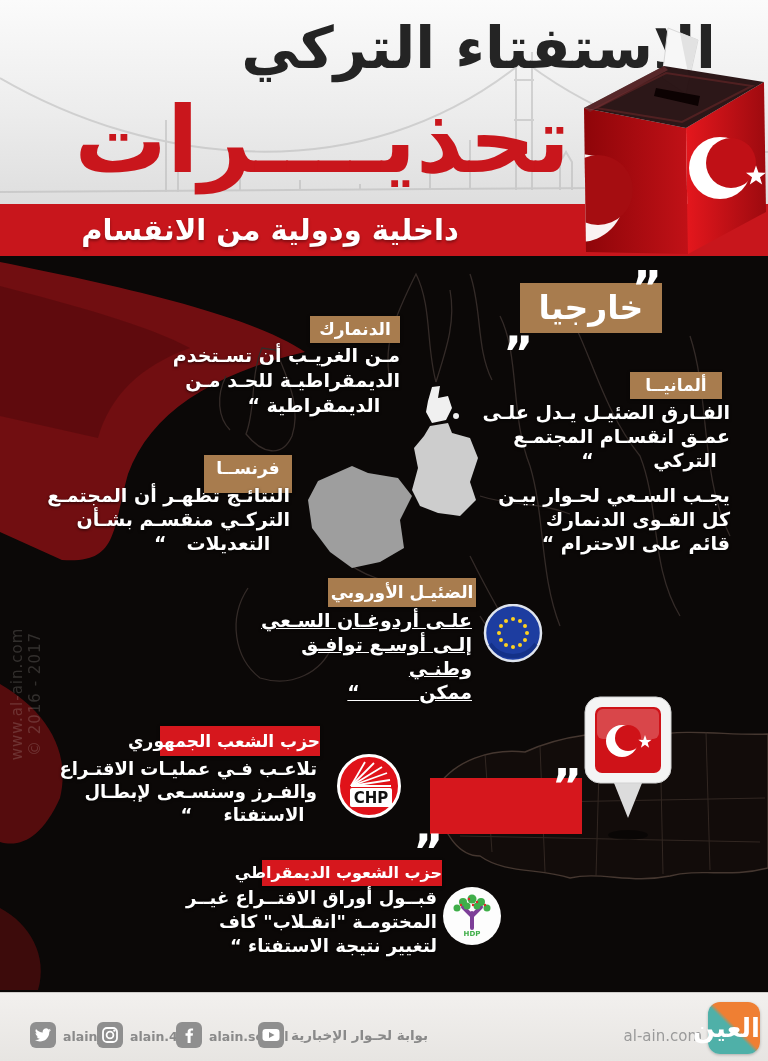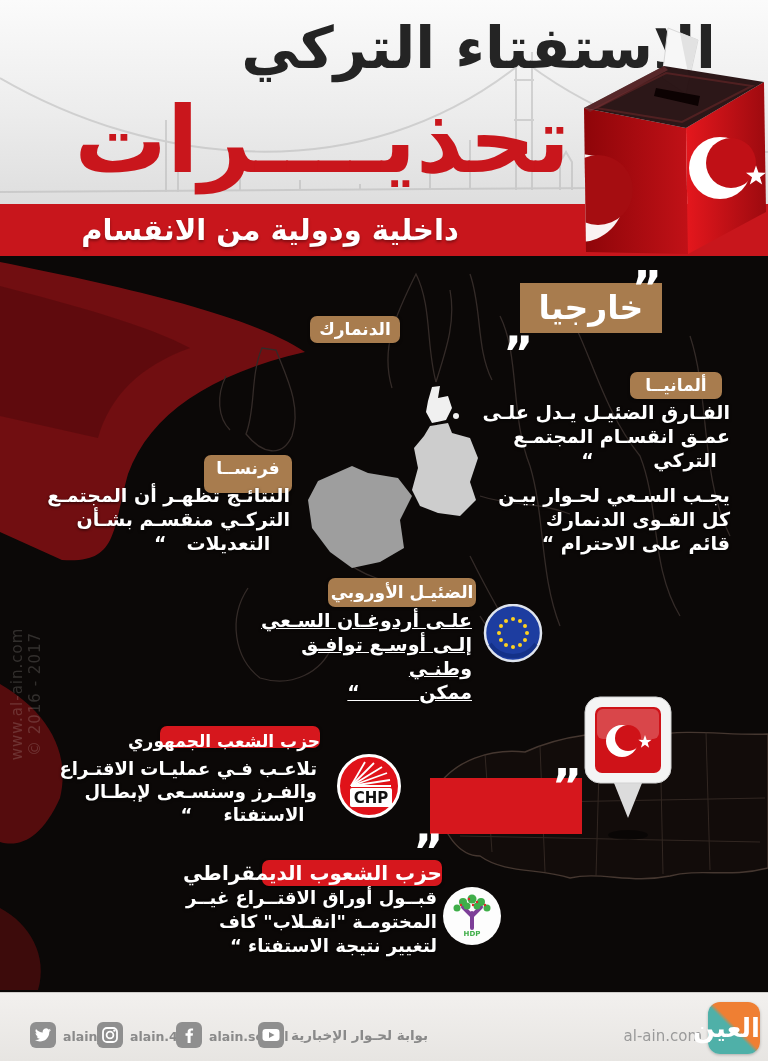--- a/index.html
+++ b/index.html
@@ -34,21 +34,21 @@
     line-height:52px; text-align:center; direction:rtl;
     color:#fff; font-size:29px; font-weight:bold;
     text-shadow:0 2px 3px rgba(0,0,0,.35);
   }
   .ballot { position:absolute; right:0; top:16px; z-index:5; }
   
   .main { position:absolute; left:0; top:256px; width:768px; height:736px; }
   .mapsvg { position:absolute; left:0; top:0; z-index:1; }
   .tanlabel, .redlabel {
     position:absolute; z-index:6; color:#fff; font-weight:bold;
-    direction:rtl; text-align:center; white-space:nowrap;border-radius:7px;
+    direction:rtl; text-align:center; white-space:nowrap;
   }
   .tanlabel { background:#a87c4e; box-shadow:0 1px 3px rgba(0,0,0,.5); }
   .redlabel { background:#d6171d; box-shadow:0 1px 3px rgba(0,0,0,.5); }
   .biglabel {
     position:absolute; z-index:6; color:#fff; font-weight:bold;
     direction:rtl; text-align:center;
   }
   .biglabel .bq-open  { position:absolute; top:-20px; right:0px;  font-size:46px; color:#fff; }
   .biglabel .bq-close { position:absolute; bottom:-20px; left:-16px; font-size:46px; color:#fff; }
   .quote {
@@ -216,20 +216,23 @@
     <div class="watermark">www.al-ain.com
 © 2016 - 2017</div>
 
     <div class="biglabel" style="left:520px;top:27px;width:142px;height:50px;background:#a87c4e;font-size:33px;line-height:50px;">
       <span class="bq-open">”</span>
       <span>خارجيا</span>
       <span class="bq-close">„</span>
     </div>
 
     <div class="tanlabel" style="left:310px;top:60px;width:90px;height:27px;font-size:17px;line-height:27px;">الدنمارك</div>
+    <div class="quote" style="right:368px;top:87px;width:250px;">مـن الغريـب أن تسـتخدم
+الديمقراطيـة للحـد مـن
+&nbsp;&nbsp;&nbsp;الديمقراطية “</div>
 
     <div class="tanlabel" style="left:630px;top:116px;width:92px;height:27px;font-size:17px;line-height:27px;">ألمانيــا</div>
     <div class="quote" style="right:38px;top:144px;width:260px;line-height:24px;">الفـارق الضئيـل يـدل علـى
 عمـق انقسـام المجتمـع
 &nbsp;&nbsp;التركي&nbsp;&nbsp;&nbsp;&nbsp;&nbsp;&nbsp;&nbsp;&nbsp;&nbsp;“</div>
     <div class="quote" style="right:38px;top:227px;width:260px;line-height:24px;">يجـب السـعي لحـوار بيـن
 كل القـوى الدنمارك
 قائم على الاحترام “</div>
 
     <div class="tanlabel" style="left:204px;top:199px;width:88px;height:38px;font-size:17px;line-height:27px;">فرنســا</div>
@@ -253,21 +256,21 @@
           <circle cx="38" cy="41" r="2"></circle>
         <circle cx="31" cy="43" r="2"></circle>
           <circle cx="24" cy="41" r="2"></circle>
           <circle cx="19" cy="36" r="2"></circle>
         <circle cx="17" cy="29" r="2"></circle>
           <circle cx="19" cy="22" r="2"></circle>
           <circle cx="24" cy="17" r="2"></circle>
       </g>
     </svg>
 
-    <div class="redlabel" style="left:160px;top:470px;width:160px;height:22px;font-size:17px;line-height:30px;">حزب الشعب الجمهوري</div>
+    <div class="redlabel" style="left:160px;top:470px;width:160px;height:30px;font-size:17px;line-height:30px;">حزب الشعب الجمهوري</div>
     <div class="quote" style="right:451px;top:501px;width:260px;font-size:18px;line-height:23px;">تلاعـب فـي عمليـات الاقتـراع
 والفـرز وسنسـعى لإبطـال
 &nbsp;&nbsp;الاستفتاء&nbsp;&nbsp;&nbsp;&nbsp;&nbsp;“</div>
     <svg class="icn" style="left:336px;top:497px;" width="66" height="66" viewBox="0 0 66 66">
       <circle cx="33" cy="33" r="30.5" fill="#e01219" stroke="#ffffff" stroke-width="3"></circle>
       <g stroke="#ffffff" stroke-width="1.8">
         <line x1="15" y1="33" x2="29" y2="9"></line>
           <line x1="15" y1="33" x2="38" y2="10"></line>
         <line x1="15" y1="33" x2="46" y2="14"></line>
           <line x1="15" y1="33" x2="51" y2="20"></line>
@@ -287,21 +290,21 @@
       <ellipse cx="46" cy="141" rx="20" ry="5" fill="#000" opacity=".45"></ellipse>
       <polygon points="30,84 62,84 46,124" fill="#dcdcdc"></polygon>
       <rect x="3" y="3" width="86" height="86" rx="15" fill="#f4f4f4" stroke="#d2d2d2"></rect>
       <rect x="13" y="13" width="66" height="66" rx="7" fill="#cf1218"></rect>
       <rect x="15" y="15" width="62" height="30" rx="6" fill="#ffffff" opacity=".22"></rect>
       <circle cx="40" cy="47" r="16" fill="#ffffff"></circle>
       <circle cx="46" cy="44" r="13" fill="#cf1218"></circle>
       <polygon fill="#ffffff" transform="translate(63,48) scale(1.0)" points="0,-7 1.65,-2.27 6.66,-2.16 2.66,0.87 4.11,5.66 0,2.8 -4.11,5.66 -2.66,0.87 -6.66,-2.16 -1.65,-2.27"></polygon>
     </svg>
 
-    <div class="redlabel" style="left:262px;top:604px;width:180px;height:26px;font-size:20px;line-height:26px;">حزب الشعوب الديمقراطي</div>
+    <div class="redlabel" style="left:262px;top:604px;width:180px;height:26px;font-size:16px;line-height:26px;">حزب الشعوب الديمقراطي</div>
     <div class="quote" style="right:331px;top:630px;width:290px;font-size:18px;line-height:24px;">قبــول أوراق الاقتــراع غيــر
 المختومـة "انقـلاب" كاف
 لتغيير نتيجة الاستفتاء “</div>
     <svg class="icn" style="left:442px;top:630px;" width="60" height="60" viewBox="0 0 60 60">
       <circle cx="30" cy="30" r="29" fill="#fdfdfd"></circle>
       <g stroke="#7d3f98" stroke-width="4" stroke-linecap="round" fill="none">
         <path d="M30,42 L30,27"></path>
           <path d="M30,30 L21,21"></path>
           <path d="M30,30 L39,21"></path>
       </g>

